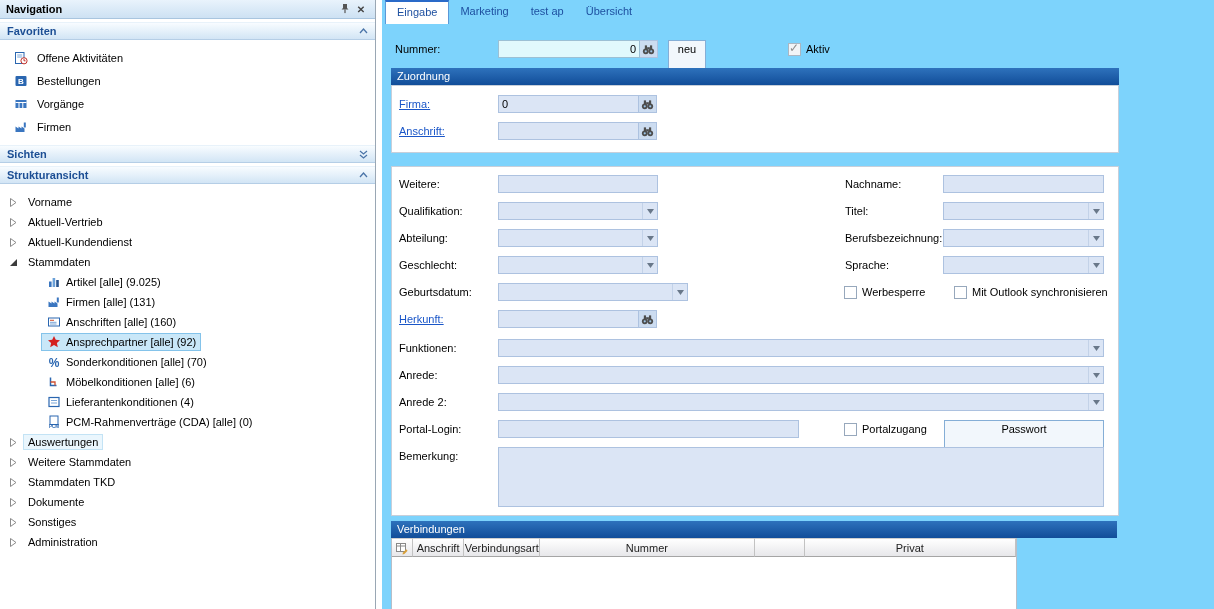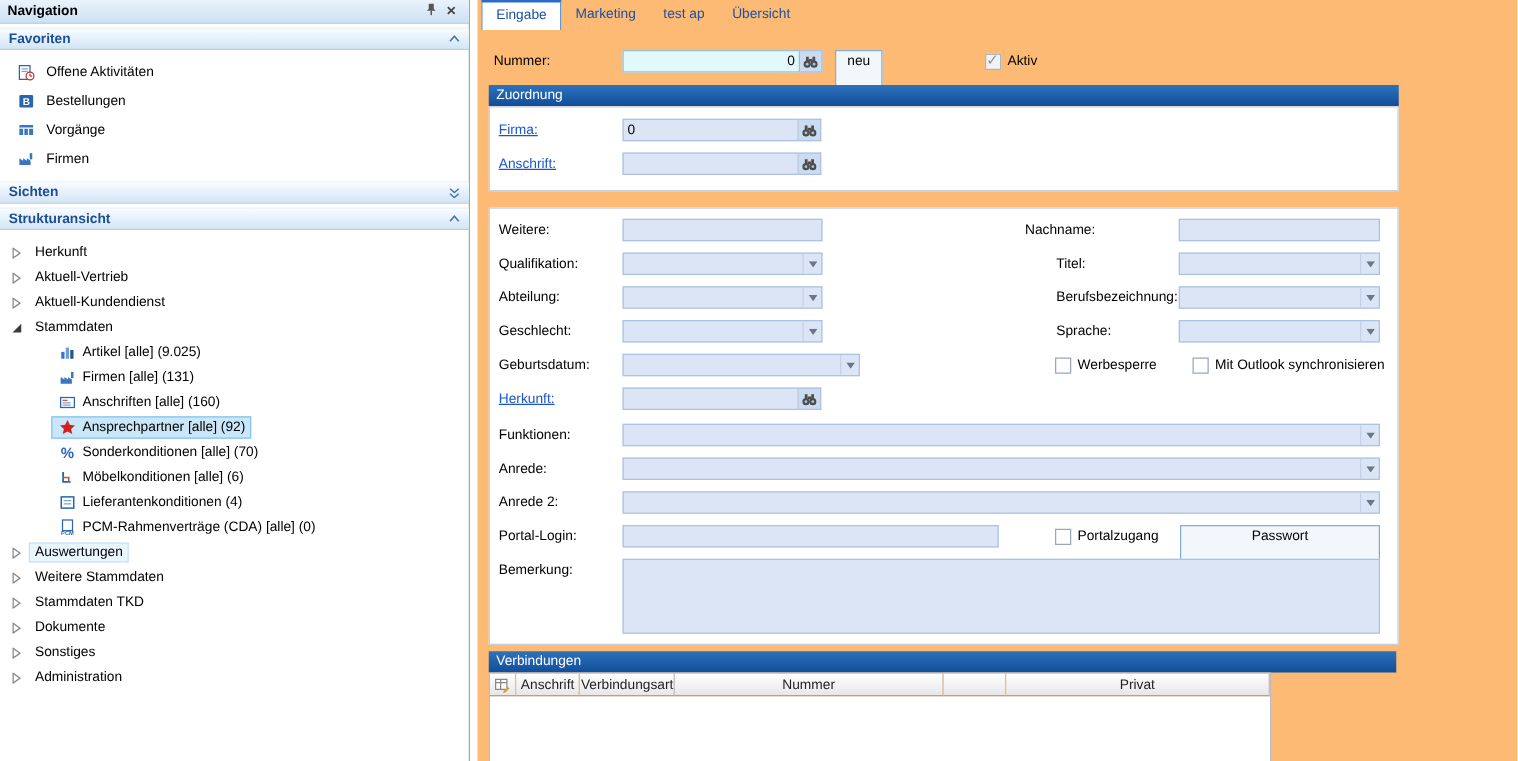--- a/index.html
+++ b/index.html
@@ -27,21 +27,21 @@
   .arrow { width:14px; display:inline-flex; align-items:center; }
   .tcontent { display:inline-flex; align-items:center; gap:5px; padding:1px 4px; border:1px solid transparent; }
   .tcontent.selected { background:#c9e7f8; border-color:#84c3ea; }
   .tcontent.hover { background:#eaf6fd; border-color:#c3e3f5; }
   .ic { width:15px; height:14px; display:inline-flex; align-items:center; justify-content:center; }
   .ic svg { display:block; }
 
   .gap { width:6px; min-width:6px; background:#fff; }
 
   
-  .main { position:relative; flex:1; background:#fdba74; }
+  .main { position:relative; flex:1; background:#7dd3fc; }
   .abs { position:absolute; }
   .lbl { font-size:11px; line-height:18px; white-space:nowrap; }
   .link { color:#1a56c8; text-decoration:underline; cursor:pointer; }
 
   .tabbar { position:absolute; top:0; left:0; right:0; height:24px; display:flex; padding-left:3px; }
   .tab { padding:0 11px; line-height:23px; color:#1e50a0; cursor:pointer; }
   .tab.active { background:#fff; border:1px solid #5a98d8; border-bottom:none;
     border-top:2px solid #2a6ac8; line-height:21px; }
 
   .tfield { background:#dbe5f5; border:1px solid #adc2e0; height:18px; line-height:16px; padding:0 3px; }
@@ -155,21 +155,21 @@
         </span>
     </div>
     <div class="tree" id="tree">
         <div class="tree-item lvl0">
           <span class="arrow">
             <svg width="8" height="9" viewBox="0 0 8 9">
               <path d="M1.5 0.5v8l5.5-4z" fill="#fff" stroke="#8a8a8a"></path>
             </svg>
           </span>
           <span class="tcontent">
-            <span>Herkunft</span>
+            <span>Vorname</span>
           </span>
         </div>
         <div class="tree-item lvl0">
           <span class="arrow">
             <svg width="8" height="9" viewBox="0 0 8 9">
               <path d="M1.5 0.5v8l5.5-4z" fill="#fff" stroke="#8a8a8a"></path>
             </svg>
           </span>
           <span class="tcontent">
             <span>Aktuell-Vertrieb</span>
@@ -416,21 +416,21 @@
               <circle cx="10" cy="8" r="1.2" fill="#9ec6e8"></circle>
             </svg>
           </div>
       </div>
     </div>
 
     <div class="abs panelbox" style="top:166px;left:9px;width:728px;height:350px">
 
       <div class="abs lbl" style="top:8px;left:7px">Weitere:</div>
       <div class="abs tfield" style="top:8px;left:106px;width:160px"></div>
-      <div class="abs lbl" style="top:8px;left:428px">Nachname:</div>
+      <div class="abs lbl" style="top:8px;left:453px">Nachname:</div>
       <div class="abs tfield" style="top:8px;left:551px;width:161px"></div>
 
       <div class="abs lbl" style="top:35px;left:7px">Qualifikation:</div>
       <div class="abs combo" style="top:35px;left:106px;width:160px">
           <div class="cfill"></div>
           <div class="arrowbox icfill">
             <svg width="7" height="5" viewBox="0 0 7 5">
               <path d="M0 0h7L3.5 5z" fill="#69788a"></path>
             </svg>
           </div>

